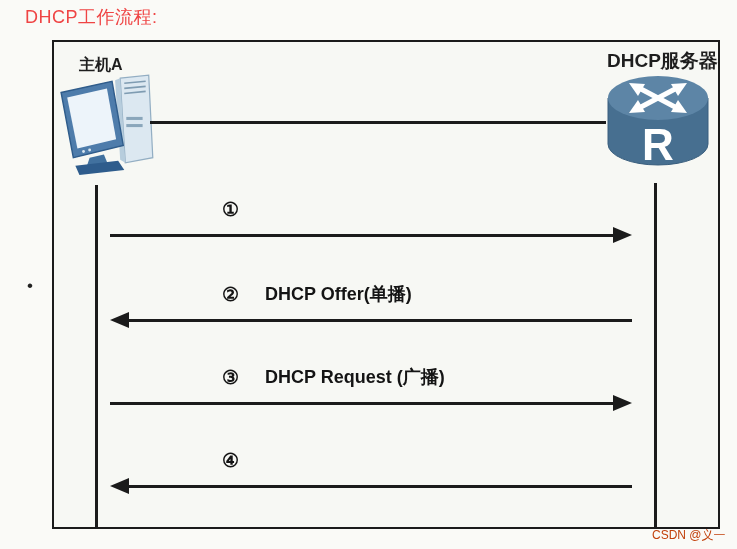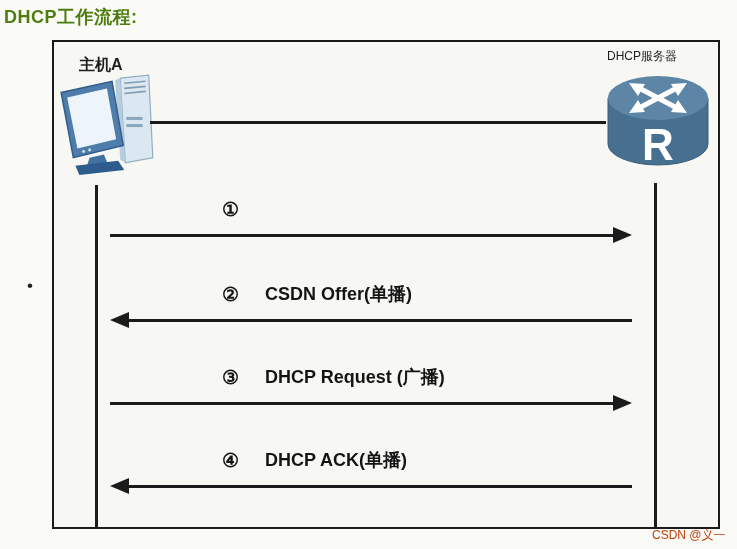--- a/index.html
+++ b/index.html
@@ -2,34 +2,34 @@
 <html><head>
 <meta charset="utf-8">
 <style>
   html,body { margin:0; padding:0; }
   .page {
     position:relative; width:737px; height:549px;
     background:#fafaf7; overflow:hidden;
     font-family:"Liberation Sans", sans-serif;
   }
   .title {
-    position:absolute; left:4px; top:5px;
-    font-size:18px; font-weight:bold; color:#4d7c0f; letter-spacing:0.5px;
+    position:absolute; left:25px; top:5px;
+    font-size:18px; font-weight:normal; color:#ef4444; letter-spacing:0.5px;
   }
   .box {
     position:absolute; left:52px; top:40px; width:668px; height:489px;
     box-sizing:border-box; border:2px solid #1b1b1b; background:#f7f8f4;padding-left:32px;
   }
   .host-label {
     position:absolute; left:25px; top:13px;
     font-size:16px; font-weight:bold; color:#1e1e1e;
   }
   .server-label {
     position:absolute; left:553px; top:6px;
-    font-size:12px; font-weight:normal; color:#1e1e1e; white-space:nowrap;
+    font-size:19px; font-weight:bold; color:#1e1e1e; white-space:nowrap;
   }
   .host-icon { position:absolute; left:4px; top:26px; }
   .router-icon { position:absolute; left:549px; top:30px; }
   .connector {
     position:absolute; left:96px; top:79px; width:456px; height:3px;
     background:#1b1b1b;
   }
   .lifeline { position:absolute; width:3px; background:#1b1b1b; }
   .lifeline.left  { left:41px;  top:143px; height:342px; }
   .lifeline.right { left:600px; top:141px; height:344px; }
@@ -126,21 +126,21 @@
       </div>
       <div class="arrow dir-right">
         <div class="shaft"></div>
         <div class="head"></div>
       </div>
     </div>
 
     <div class="msg m2">
       <div class="label-row">
         <span class="num">②</span>
-        <span class="txt">CSDN Offer(单播)</span>
+        <span class="txt">DHCP Offer(单播)</span>
       </div>
       <div class="arrow dir-left">
         <div class="shaft"></div>
         <div class="head"></div>
       </div>
     </div>
 
     <div class="msg m3">
       <div class="label-row">
         <span class="num">③</span>
@@ -148,21 +148,20 @@
       </div>
       <div class="arrow dir-right">
         <div class="shaft"></div>
         <div class="head"></div>
       </div>
     </div>
 
     <div class="msg m4">
       <div class="label-row">
         <span class="num">④</span>
-        <span class="txt">DHCP ACK(单播)</span>
       </div>
       <div class="arrow dir-left">
         <div class="shaft"></div>
         <div class="head"></div>
       </div>
     </div>
 
   </div>
 
   <div class="watermark">CSDN @义一</div>

